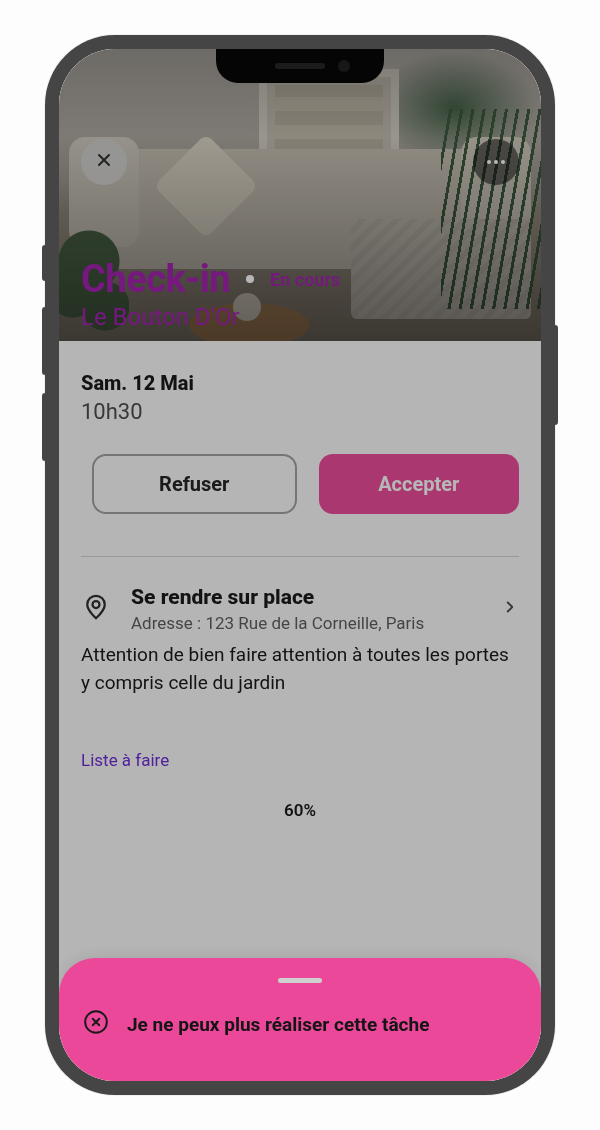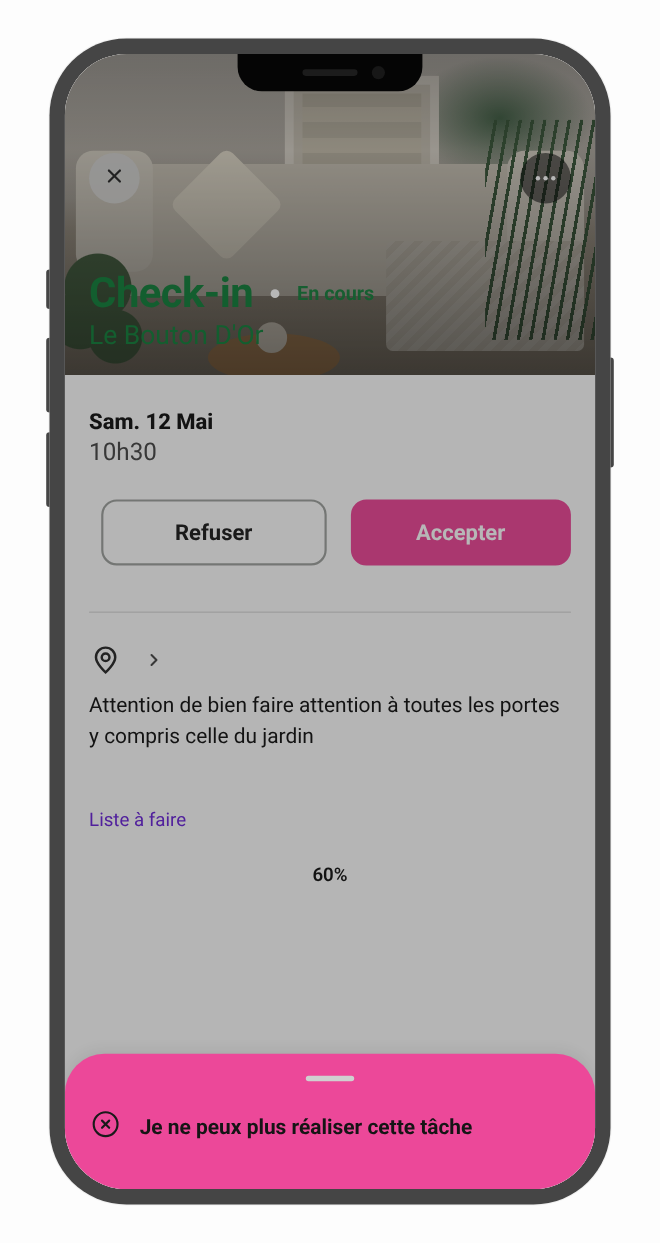--- a/index.html
+++ b/index.html
@@ -94,21 +94,21 @@
       position:absolute; width:46px; height:46px; border-radius:50%;
       display:flex; align-items:center; justify-content:center;
       z-index:5;
     }
     .close-btn { top:90px; left:22px; background:rgba(208,208,208,.85); }
     .more-btn { top:90px; right:22px; background:rgba(10,10,10,.55); color:#fff;}
     .x-icon svg { width:20px; height:20px; }
     .dots { display:flex; gap:3px;}
     .dots span{width:4px;height:4px;background:#fff;border-radius:50%;}
 
-    .hero-text { position:absolute; left:22px; bottom:22px; color:#15803d; z-index:5;}
+    .hero-text { position:absolute; left:22px; bottom:10px; color:#a21caf; z-index:5;}
     .title-row{display:flex; align-items:center; gap:16px;}
     .hero-title { font-size:38px; font-weight:700; letter-spacing:-.5px;}
     .status-dot{width:8px;height:8px;background:#fff;border-radius:50%;}
     .hero-status { font-size:18px; font-weight:700; opacity:.95;}
     .hero-sub { font-size:24px; font-weight:400; margin-top:2px;}
 
     
     .body { flex:1; padding: 30px 22px 0; background:#fdfdfd;}
     .date-line { font-size:20px; font-weight:800; color:#151515;}
     .time-line { font-size:22px; color:#4a4a4a; margin-top:4px;}
@@ -223,20 +223,27 @@
 
         <div class="divider"></div>
 
         <div class="loc-row">
           <span class="pin">
             <svg viewBox="0 0 24 24" fill="none" stroke-width="1.8">
                 <path d="M12 21s-7-6.2-7-11a7 7 0 1 1 14 0c0 4.8-7 11-7 11z"></path>
                 <circle cx="12" cy="10" r="2.8"></circle>
               </svg>
           </span>
+          <div class="loc-text">
+            <div class="loc-title">Se rendre sur place</div>
+            <div class="loc-addr">
+              <span>Adresse :</span>
+              <span>123 Rue de la Corneille, Paris</span>
+            </div>
+          </div>
           <span class="chev">
             <svg viewBox="0 0 24 24" fill="none" stroke-width="2.5" stroke-linecap="round" stroke-linejoin="round">
                 <polyline points="9 6 15 12 9 18"></polyline>
               </svg>
           </span>
         </div>
 
         <div class="desc-text">Attention de bien faire attention à toutes les portes y compris celle du jardin</div>
 
         <div class="todo-label">Liste à faire</div>

